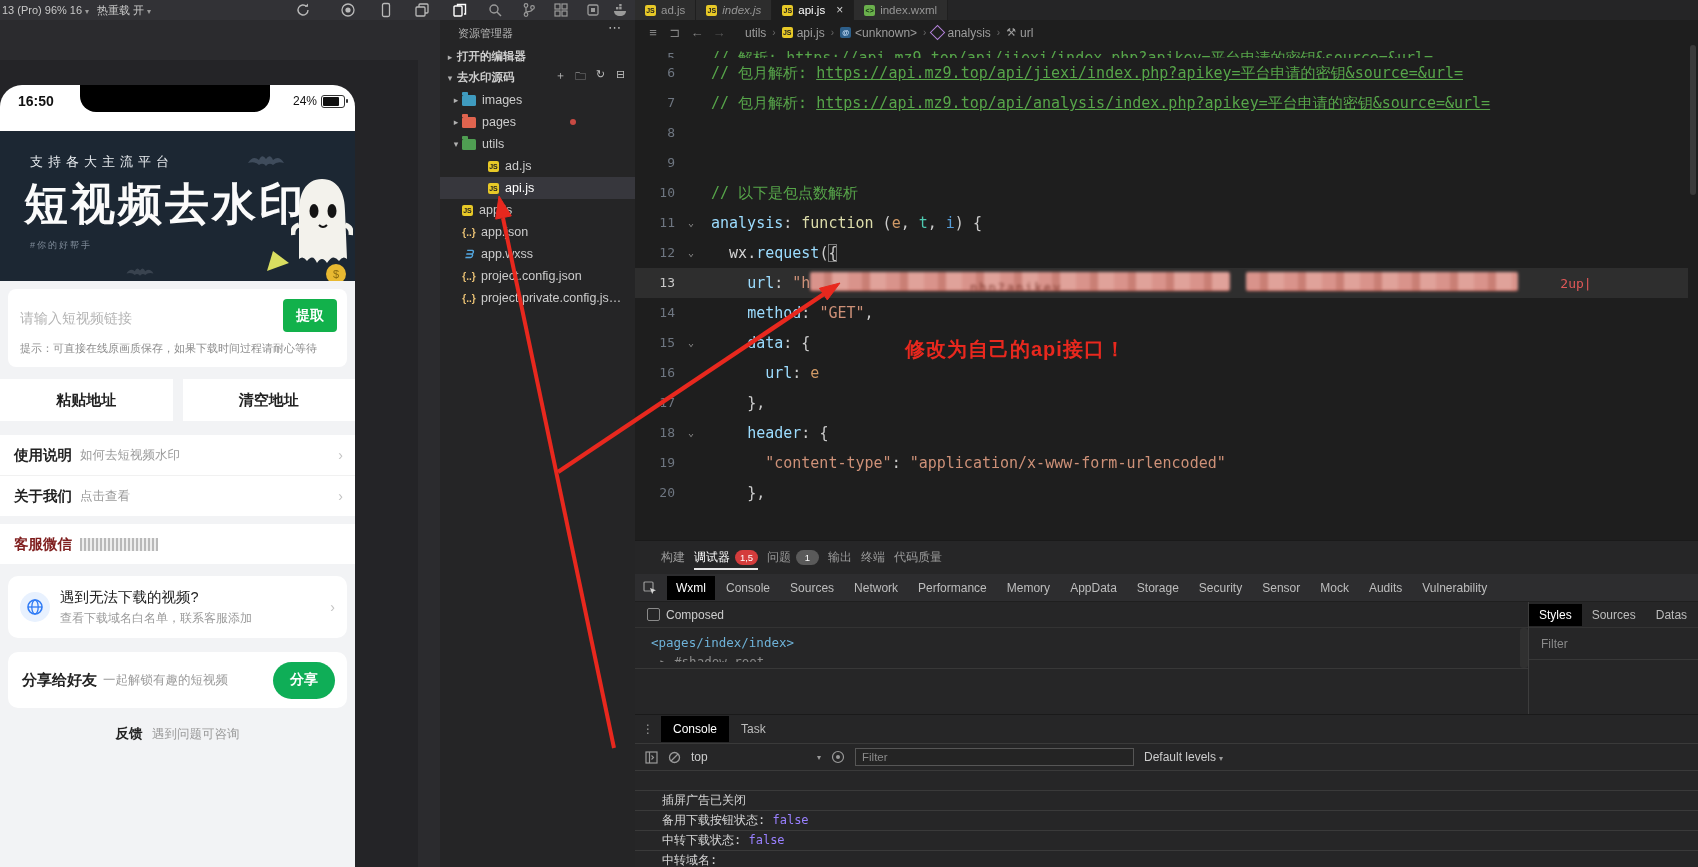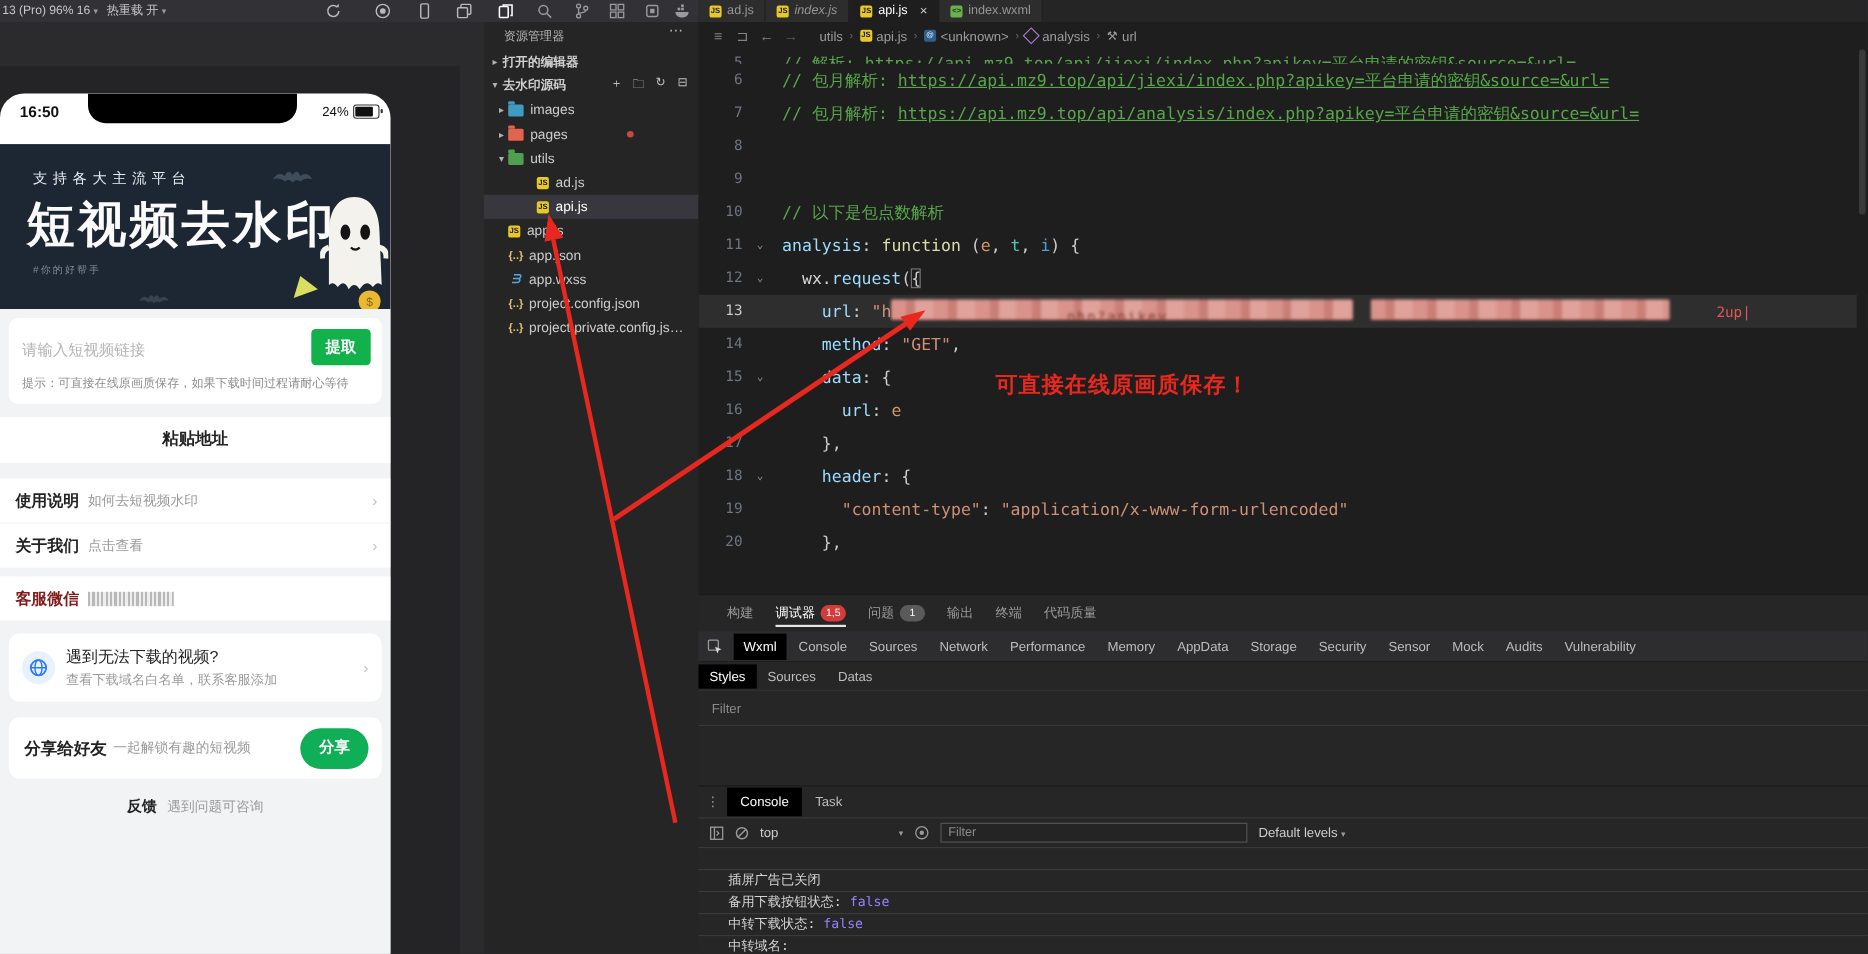--- a/index.html
+++ b/index.html
@@ -124,21 +124,21 @@
   .censor{display:inline-block;height:18px;vertical-align:middle;border-radius:2px;position:relative;top:-2px;
           background:repeating-linear-gradient(90deg,#d9938b 0 14px,#c97f75 14px 22px,#e0a29a 22px 38px);
           filter:blur(1.6px);border-bottom:1px solid rgba(235,110,95,.8);overflow:hidden;}
   .censor .hint{filter:none;font-size:12px;color:#7e3a30;position:absolute;left:38%;top:1px;letter-spacing:2px;}
   .censor-tail{color:#e05858;font-size:13px;filter:blur(.6px);}
   #annotation{position:absolute;left:270px;top:316px;font-size:20px;font-weight:bold;color:#e8281e;letter-spacing:1px;}
   #vscroll{position:absolute;right:0;top:25px;width:10px;height:495px;background:#1e1e1e;}
   #vscroll i{position:absolute;left:2px;top:0;width:6px;height:150px;background:#3a3a3a;border-radius:3px;}
   
   #debugpanel{position:absolute;left:635px;top:540px;width:1063px;height:327px;background:#262627;border-top:1px solid #1a1a1a;}
-  #panel-tabs{height:33px;display:flex;align-items:flex-end;gap:20px;padding-left:26px;font-size:12px;color:#9a9a9a;}
+  #panel-tabs{height:33px;display:flex;align-items:flex-end;gap:9px;padding-left:26px;font-size:12px;color:#9a9a9a;}
   .ptab{display:flex;align-items:center;gap:5px;height:33px;line-height:33px;position:relative;cursor:pointer;}
   .ptab.active{color:#ffffff;}
   .ptab.active:after{content:"";position:absolute;left:0;right:0;bottom:4px;height:2px;background:#e7e7e7;}
   .badge{min-width:15px;height:15px;border-radius:8px;color:#fff;font-size:9.5px;display:inline-flex;align-items:center;justify-content:center;padding:0 4px;}
   .badge.red{background:#d43c3c;} .badge.gray{background:#5a5a5a;}
   #devtools-tabs{height:27px;background:#2d2d2f;display:flex;align-items:center;gap:2px;font-size:12px;color:#bdbdbd;border-bottom:1px solid #1f1f1f;}
   #devtools-tabs .inspect{width:30px;display:flex;justify-content:center;color:#9a9a9a;}
   .dtab{padding:5px 9px;cursor:pointer;}
   .dtab.active{background:#000;color:#fff;}
   #midzone{height:112px;display:flex;}
@@ -307,20 +307,21 @@
         </svg>
     </div>
     <div id="phonebody">
       <div class="simcard" id="inputcard">
         <input id="linkinput" placeholder="请输入短视频链接" style="">
         <button id="extractbtn">提取</button>
         <div id="tipline">提示：可直接在线原画质保存，如果下载时间过程请耐心等待</div>
       </div>
       <div id="pastebar">
         <div class="pbtn">粘贴地址</div>
+        <div class="pbtn">清空地址</div>
       </div>
       <div id="grouprows">
         <div class="lrow">
           <span class="t">使用说明</span>
           <span class="s">如何去短视频水印</span>
           <span class="chev">›</span>
         </div>
         <div class="lrow" style="border-bottom:0;">
           <span class="t">关于我们</span>
           <span class="s">点击查看</span>
@@ -484,21 +485,21 @@
       <div class="cline"><span class="num">12</span><span class="fold">⌄</span><span class="src"><span class="tk-pun">  </span><span class="tk-var">wx</span><span class="tk-pun">.</span><span class="tk-fn">request</span><span class="tk-pun">(</span><span class="tk-boxed">{</span></span></div>
       <div class="cline cur"><span class="num">13</span><span class="fold"></span><span class="src"><span class="tk-pun">    </span><span class="tk-prop">url</span><span class="tk-pun">: </span><span class="tk-str">"h</span><span class="censor" style="width: 420px;"><span class="hint">php?apikey</span></span><span class="censor" style="width: 272px; margin-left: 16px;"></span><span class="censor-tail" style="margin-left: 42px;">2up|</span></span></div>
       <div class="cline"><span class="num">14</span><span class="fold"></span><span class="src"><span class="tk-pun">    </span><span class="tk-prop">method</span><span class="tk-pun">: </span><span class="tk-str">"GET"</span><span class="tk-pun">,</span></span></div>
       <div class="cline"><span class="num">15</span><span class="fold">⌄</span><span class="src"><span class="tk-pun">    </span><span class="tk-prop">data</span><span class="tk-pun">: </span><span class="tk-pun">{</span></span></div>
       <div class="cline"><span class="num">16</span><span class="fold"></span><span class="src"><span class="tk-pun">      </span><span class="tk-prop">url</span><span class="tk-pun">: </span><span class="tk-pO">e</span></span></div>
       <div class="cline"><span class="num">17</span><span class="fold"></span><span class="src"><span class="tk-pun">    </span><span class="tk-pun">},</span></span></div>
       <div class="cline"><span class="num">18</span><span class="fold">⌄</span><span class="src"><span class="tk-pun">    </span><span class="tk-prop">header</span><span class="tk-pun">: </span><span class="tk-pun">{</span></span></div>
       <div class="cline"><span class="num">19</span><span class="fold"></span><span class="src"><span class="tk-pun">      </span><span class="tk-str">"content-type"</span><span class="tk-pun">: </span><span class="tk-str">"application/x-www-form-urlencoded"</span></span></div>
       <div class="cline"><span class="num">20</span><span class="fold"></span><span class="src"><span class="tk-pun">    </span><span class="tk-pun">},</span></span></div>
     </div>
-  <div id="annotation">可直接在线原画质保存！</div>
+  <div id="annotation">修改为自己的api接口！</div>
   <div id="vscroll">
       <i></i>
     </div>
 </div>
 
 <div id="debugpanel">
   <div id="panel-tabs">
       <span class="ptab">
         <span>构建</span>
       </span>
@@ -537,20 +538,30 @@
         <span class="dtab">AppData</span>
         <span class="dtab">Storage</span>
         <span class="dtab">Security</span>
         <span class="dtab">Sensor</span>
         <span class="dtab">Mock</span>
         <span class="dtab">Audits</span>
         <span class="dtab">Vulnerability</span>
       </span>
   </div>
   <div id="midzone">
+    <div id="wxmlpane">
+      <div id="composedrow">
+        <span class="cb"></span>
+        <span class="lb">Composed</span>
+      </div>
+      <div id="wxmlnode">&lt;pages/index/index&gt;</div>
+      <div id="shadownode">▸ <span>#shadow-root</span></div>
+      <div id="treescroll"></div>
+      <div id="treebottom"></div>
+    </div>
     <div id="stylespane">
       <div id="styles-tabs">
           <span class="stab active">Styles</span>
           <span class="stab">Sources</span>
           <span class="stab">Datas</span>
         </div>
       <div id="stylesfilter">Filter</div>
     </div>
   </div>
   <div id="console-tabs">

